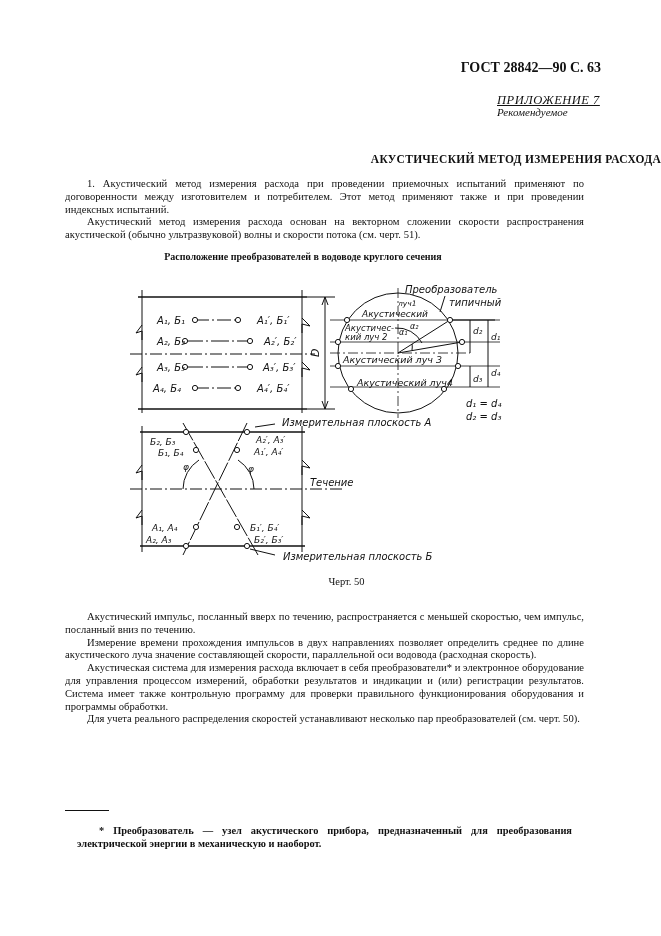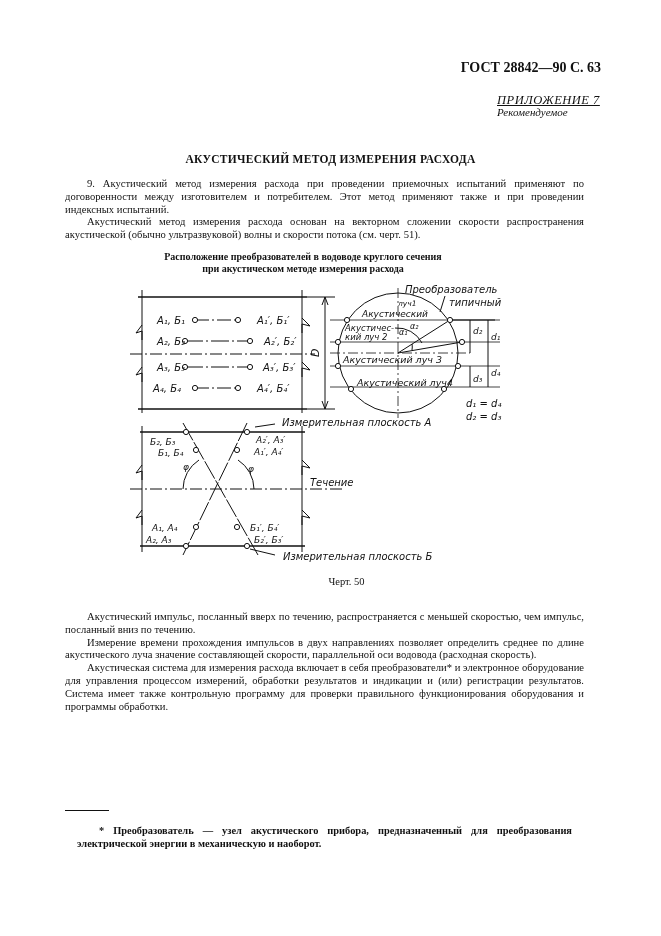--- a/index.html
+++ b/index.html
@@ -1,47 +1,46 @@
 <!DOCTYPE html>
 <html><head>
 <meta charset="utf-8">
 <style>
   html, body { margin:0; padding:0; background:#ffffff; }
   body { width:661px; height:936px; position:relative; overflow:hidden; color:#111; font-family:"Liberation Serif", serif; }
   .abs { position:absolute; }
   .hdr { right:60px; top:60px; font-weight:bold; font-size:14px; }
   .app { left:497px; top:93px; font-style:italic; font-size:12.5px; letter-spacing:0.5px;text-decoration:underline; }
   .rec { left:497px; top:106px; font-style:italic; font-size:11px; }
-  .title { left:0; width:661px; top:153px; text-align:center; font-weight:bold; font-size:11.5px; letter-spacing:0.3px; }
+  .title { left:0; width:661px; top:153px; text-align:right; font-weight:bold; font-size:11.5px; letter-spacing:0.3px; }
   .txt { left:65px; width:519px; font-size:10.6px; line-height:12.8px; text-align:justify; }
   .txt p { margin:0; text-indent:22px; text-align:justify; }
   .ftitle { left:0; width:606px; top:251px; text-align:center; font-weight:bold; font-size:10px; line-height:11.5px; }
   .cap { left:0; width:661px; top:576px; text-align:center; font-size:10.5px;margin-left:16px; }
   .fnline { left:65px; top:810px; width:44px; height:0; border-top:1.5px solid #111; }
   .fn { left:65px; width:519px; top:813px; font-size:10.4px; line-height:12.8px; }
   .fn p { margin:12px; text-indent:22px; text-align:justify;font-weight:bold; }
   svg text { font-family:"DejaVu Sans", sans-serif; font-style:italic; fill:#111; }
 </style>
 </head>
 <body>
 
 <div class="abs hdr">ГОСТ 28842—90 С. 63</div>
 <div class="abs app">ПРИЛОЖЕНИЕ 7</div>
 <div class="abs rec">Рекомендуемое</div>
 
 <div class="abs title">АКУСТИЧЕСКИЙ МЕТОД ИЗМЕРЕНИЯ РАСХОДА</div>
 
 <div class="abs txt" style="top:178px">
-  <p>9. Акустический метод измерения расхода при проведении приемочных испытаний применяют по договоренности между изготовителем и потребителем. Этот метод применяют также и при проведении индексных испытаний.</p>
+  <p>1. Акустический метод измерения расхода при проведении приемочных испытаний применяют по договоренности между изготовителем и потребителем. Этот метод применяют также и при проведении индексных испытаний.</p>
   <p>Акустический метод измерения расхода основан на векторном сложении скорости распространения акустической (обычно ультразвуковой) волны и скорости потока (см. черт. 51).</p>
 </div>
 
 <div class="abs ftitle">
   <div>Расположение преобразователей в водоводе круглого сечения</div>
-  <div>при акустическом методе измерения расхода</div>
 </div>
 
 <svg class="abs" style="left:0;top:0" width="661" height="600">
   <g fill="none" stroke="#111" stroke-width="1">
 
     <g>
       <line x1="138" y1="297" x2="307" y2="297" stroke-width="1.5"></line>
       <line x1="138" y1="409" x2="307" y2="409" stroke-width="1.5"></line>
       <line x1="142" y1="290" x2="142" y2="413"></line>
       <line x1="302" y1="290" x2="302" y2="413"></line>
@@ -173,18 +172,19 @@
   <text x="183" y="470" font-size="9">φ</text>
   <text x="248" y="472" font-size="9">φ</text>
 </svg>
 
 <div class="abs cap">Черт. 50</div>
 
 <div class="abs txt" style="top:611px">
   <p>Акустический импульс, посланный вверх по течению, распространяется с меньшей скоростью, чем импульс, посланный вниз по течению.</p>
   <p>Измерение времени прохождения импульсов в двух направлениях позволяет определить среднее по длине акустического луча значение составляющей скорости, параллельной оси водовода (расходная скорость).</p>
   <p>Акустическая система для измерения расхода включает в себя преобразователи* и электронное оборудование для управления процессом измерений, обработки результатов и индикации и (или) регистрации результатов. Система имеет также контрольную программу для проверки правильного функционирования оборудования и программы обработки.</p>
+  <p>Для учета реального распределения скоростей устанавливают несколько пар преобразователей (см. черт. 50).</p>
 </div>
 
 <div class="abs fnline"></div>
 <div class="abs fn">
   <p>* Преобразователь — узел акустического прибора, предназначенный для преобразования электрической энергии в механическую и наоборот.</p>
 </div>
 
 </body></html>

